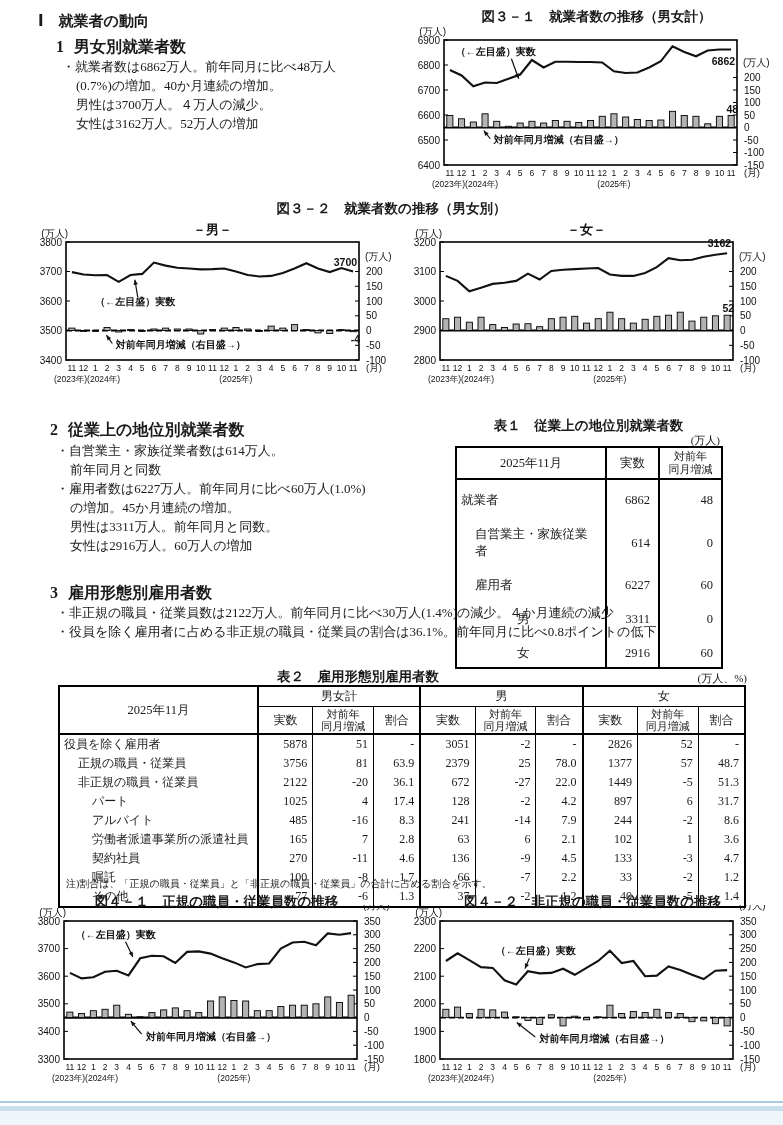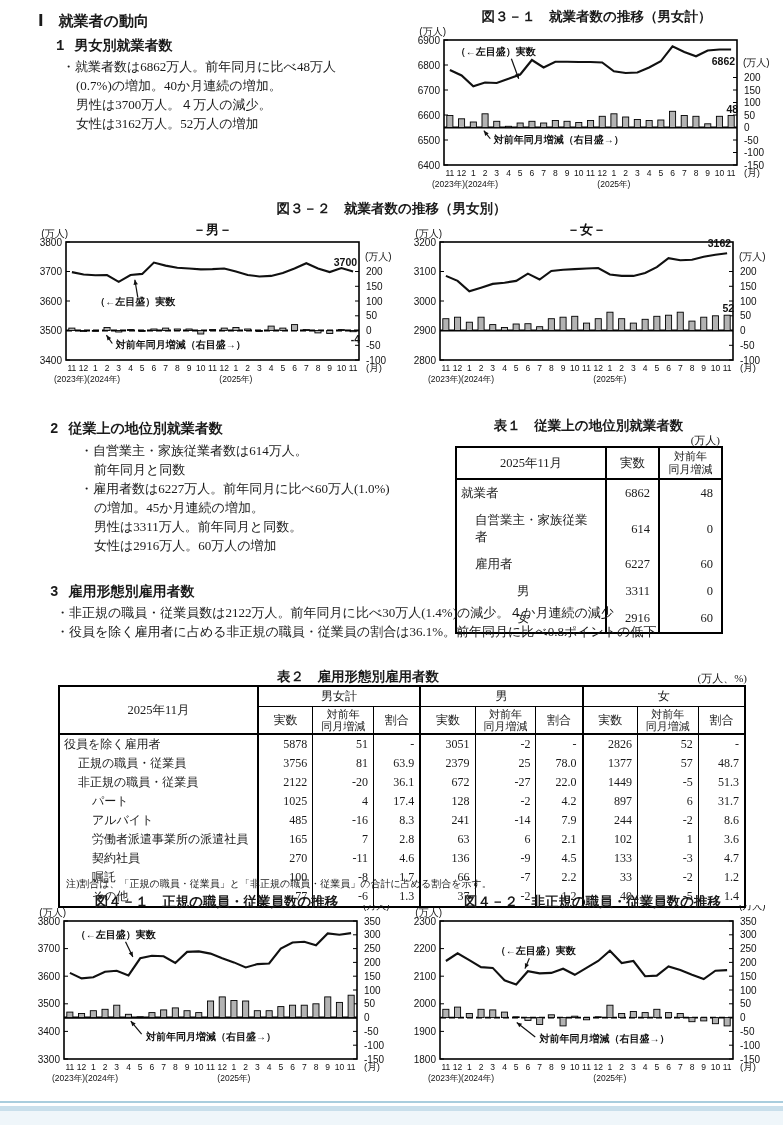--- a/index.html
+++ b/index.html
@@ -1,39 +1,39 @@
 <!DOCTYPE html>
 <html><head>
 <meta charset="utf-8">
 <style>
   html,body{margin:0;padding:0;background:#fff;}
   body{width:783px;height:1125px;position:relative;overflow:hidden;
        font-family:"Liberation Serif","DejaVu Serif",serif;color:#1a1a1a;}
   .abs{position:absolute;}
   .h-main{font-family:"Liberation Sans","DejaVu Sans",sans-serif;font-weight:bold;font-size:15px;}
-  .h-sec{font-family:Liberation Mono, monospace;font-weight:bold;font-size:14px;text-align:center;}
+  .h-sec{font-family:Liberation Serif, serif;font-weight:bold;font-size:16px;text-align:center;}
   .h-sec .no{margin-right:10px;}
   .body-line{font-size:13px;line-height:19px;white-space:nowrap;}
   .ind1{padding-left:14px;}
   .chart-box{position:absolute;}
   .chart-title{position:absolute;top:0;left:0;width:100%;text-align:center;
        font-family:"Liberation Sans","DejaVu Sans",sans-serif;font-weight:bold;font-size:13.5px;white-space:nowrap;}
   svg text{font-family:"Liberation Sans","DejaVu Sans",sans-serif;fill:#111;}
   svg .tk{font-size:10px;}
   svg .tks{font-size:8.5px;}
   svg .sub{font-size:13px;font-weight:bold;}
   svg .ann{font-size:10px;font-weight:bold;}
   svg .lbl{font-size:10.5px;font-weight:bold;}
   .tbl-title{font-family:"Liberation Sans","DejaVu Sans",sans-serif;font-weight:bold;font-size:13.5px;text-align:center;white-space:nowrap;}
   .tbl-unit{font-size:11px;text-align:right;}
   table{border-collapse:collapse;border:2px solid #000;table-layout:fixed;}
   #t1 th,#t1 td{border-left:2px solid #000;font-size:12.5px;padding:2px 8px;}
   #t1 th{border-bottom:2px solid #000;font-weight:normal;text-align:center;}
   #t1 th:first-child,#t1 td:first-child{border-left:none;}
-  #t1 td{padding-top:5px;padding-bottom:5px;}
+  #t1 td{padding-top:12px;padding-bottom:5px;}
   #t1 .num{text-align:right;}
   #t1 .lab{text-align:left;}
   #t2 th,#t2 td{border-left:1px solid #000;font-size:12px;padding:1px 5px;font-weight:normal;}
   #t2 th{text-align:center;}
   #t2 .grp{border-left:2px solid #000;}
   #t2 tr.subh th{border-bottom:2px solid #000;font-size:11px;line-height:12px;}
   #t2 th.per{border-left:none;border-bottom:2px solid #000;font-size:12.5px;}
   #t2 .num{text-align:right;}
   #t2 .lab{text-align:left;}
   .i0{padding-left:4px!important;}
@@ -341,21 +341,21 @@
         <text x="203.9" y="164" text-anchor="middle" class="tks">(2025年)</text>
         <text x="180.5" y="16" text-anchor="middle" class="sub">－女－</text>
         <text x="325.1" y="29.2" text-anchor="end" class="lbl">3162</text>
         <text x="328.1" y="94.2" text-anchor="end" class="lbl">52</text>
       </svg>
     </div>
 
   <div class="abs h-sec" style="left:50px;top:420px;">
     <span class="no">2</span><span>従業上の地位別就業者数</span>
   </div>
-  <div class="abs" style="left:56px;top:441px;margin-left:24px;">
+  <div class="abs" style="left:56px;top:441px;">
     <div class="body-line">・自営業主・家族従業者数は614万人。</div>
     <div class="body-line ind1">前年同月と同数</div>
     <div class="body-line">・雇用者数は6227万人。前年同月に比べ60万人(1.0%)</div>
     <div class="body-line ind1">の増加。45か月連続の増加。</div>
     <div class="body-line ind1">男性は3311万人。前年同月と同数。</div>
     <div class="body-line ind1">女性は2916万人。60万人の増加</div>
   </div>
 
   <div class="abs tbl-title" style="left:455px;top:417px;width:267px;">表１　従業上の地位別就業者数</div>
   <div class="abs tbl-unit" style="left:455px;top:433px;width:265px;">(万人)</div>

